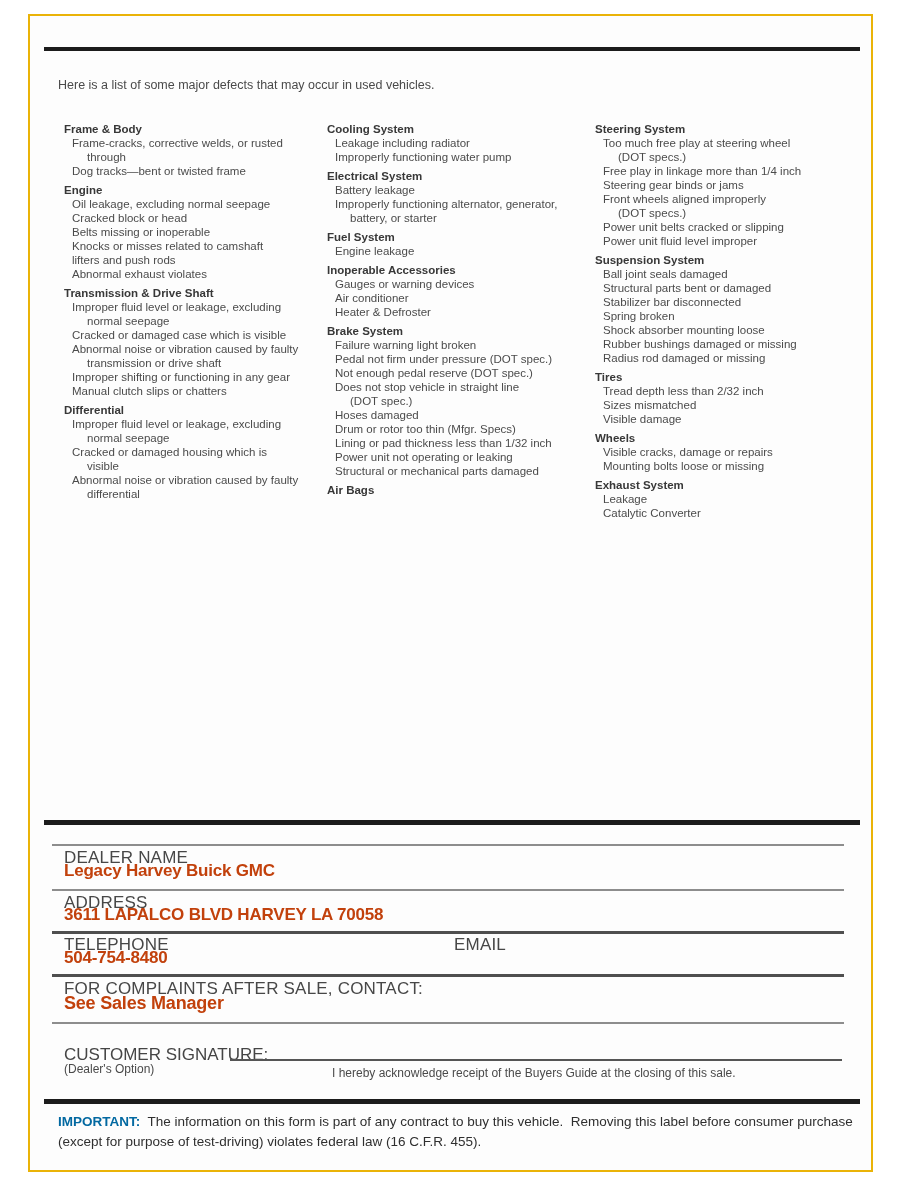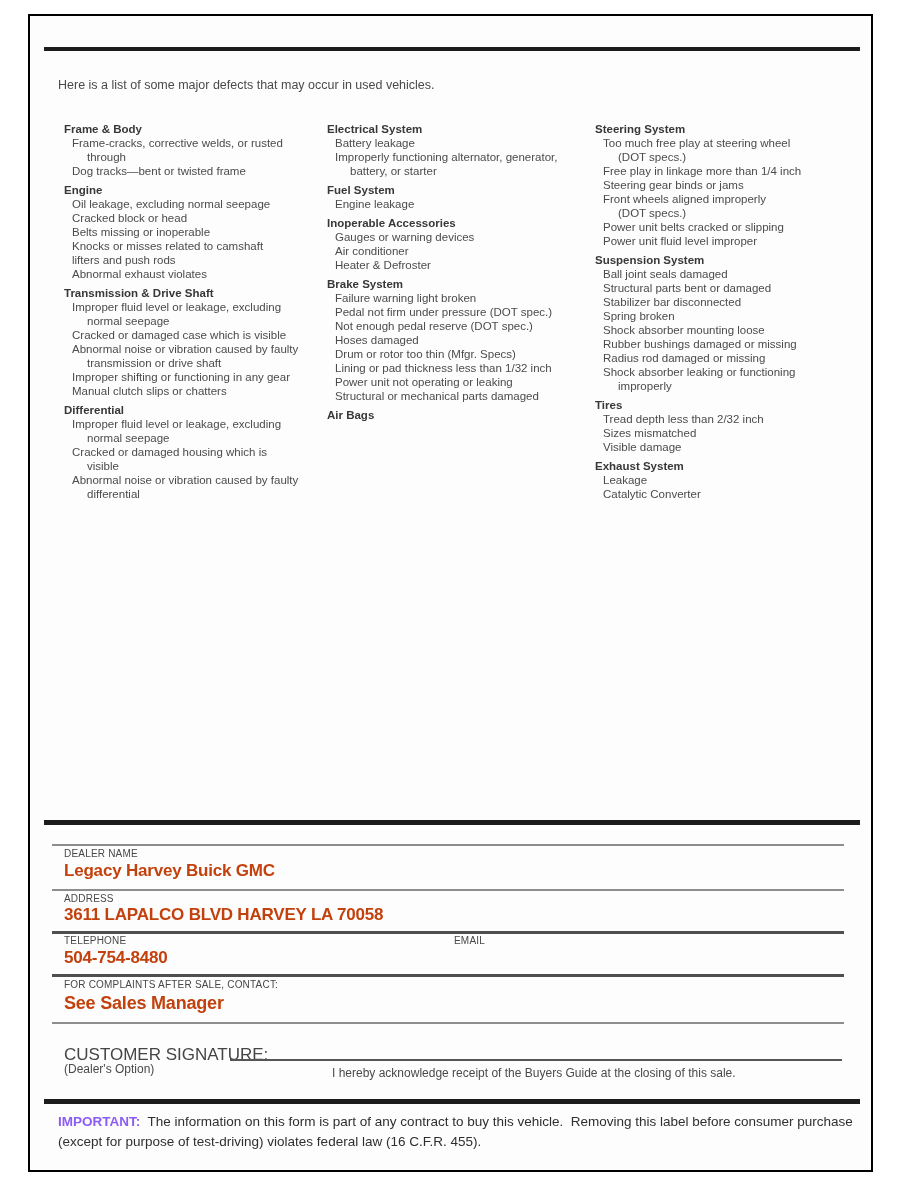--- a/index.html
+++ b/index.html
@@ -5,47 +5,47 @@
   html,body{margin:0;padding:0;}
   body{
     width:914px;height:1200px;position:relative;
     background:#ffffff;
     font-family:"Liberation Sans","DejaVu Sans",sans-serif;
     color:#3a3a3a;
     -webkit-font-smoothing:antialiased;
   }
   .frame{
     position:absolute;left:28px;top:14px;width:845px;height:1158px;
-    border:2px solid #000000;background:#fdfdfd;box-sizing:border-box;
+    border:2px solid #eab308;background:#fdfdfd;box-sizing:border-box;
   }
   .bar{position:absolute;background:#1c1c1c;}
   .top-bar{left:14px;top:31px;width:816px;height:4px;}
   .mid-bar{left:14px;top:804px;width:816px;height:5px;}
   .low-bar{left:14px;top:1083px;width:816px;height:5px;}
   .intro{position:absolute;left:28px;top:62px;font-size:12.5px;color:#4a4a4a;}
   .col{position:absolute;top:106px;font-size:11.5px;line-height:14px;color:#4b4b4b;}
   .col1{left:34px;width:262px;}
   .col2{left:297px;width:268px;}
   .col3{left:565px;width:276px;}
   .section{margin-bottom:0;}
   .sec-title{font-weight:bold;color:#383838;margin-top:5px;}
   .section:first-child .sec-title{margin-top:0;}
   .item{padding-left:23px;text-indent:-15px;white-space:pre-line;}
-  .formlabel{position:absolute;font-size:10px;color:#474747;letter-spacing:.2px;}
+  .formlabel{position:absolute;font-size:17px;color:#474747;letter-spacing:.2px;}
   .formvalue{position:absolute;font-size:17px;font-weight:600;color:#c2410c;letter-spacing:-0.2px;}
   .hline{position:absolute;background:#8d8d8d;height:2px;}
   .hline-dark{position:absolute;background:#4f4f4f;height:3px;}
   .sig-label{position:absolute;font-size:17px;color:#454545;}
   .sig-line{position:absolute;background:#555;height:2px;}
   .small{position:absolute;font-size:12px;color:#4a4a4a;}
   .important{
     position:absolute;left:28px;top:1096px;width:796px;
     font-size:13.5px;line-height:20px;color:#2f2f2f;white-space:pre-wrap;
   }
-  .important b{color:#8b5cf6;}
+  .important b{color:#0369a1;}
 </style>
 </head>
 <body>
 
 <div class="frame">
 
   <div class="bar top-bar"></div>
 
   <div class="intro">Here is a list of some major defects that may occur in used vehicles.</div>
 
@@ -80,40 +80,47 @@
         <div class="item">Improper fluid level or leakage, excluding
 normal seepage</div>
         <div class="item">Cracked or damaged housing which is
 visible</div>
         <div class="item">Abnormal noise or vibration caused by faulty
 differential</div>
       </div>
     </div>
   <div class="col col2">
       <div class="section">
+        <div class="sec-title">Cooling System</div>
+        <div class="item">Leakage including radiator</div>
+        <div class="item">Improperly functioning water pump</div>
+      </div>
+      <div class="section">
         <div class="sec-title">Electrical System</div>
         <div class="item">Battery leakage</div>
         <div class="item">Improperly functioning alternator, generator,
 battery, or starter</div>
       </div>
       <div class="section">
         <div class="sec-title">Fuel System</div>
         <div class="item">Engine leakage</div>
       </div>
       <div class="section">
         <div class="sec-title">Inoperable Accessories</div>
         <div class="item">Gauges or warning devices</div>
         <div class="item">Air conditioner</div>
         <div class="item">Heater &amp; Defroster</div>
       </div>
       <div class="section">
         <div class="sec-title">Brake System</div>
         <div class="item">Failure warning light broken</div>
         <div class="item">Pedal not firm under pressure (DOT spec.)</div>
         <div class="item">Not enough pedal reserve (DOT spec.)</div>
+        <div class="item">Does not stop vehicle in straight line
+(DOT spec.)</div>
         <div class="item">Hoses damaged</div>
         <div class="item">Drum or rotor too thin (Mfgr. Specs)</div>
         <div class="item">Lining or pad thickness less than 1/32 inch</div>
         <div class="item">Power unit not operating or leaking</div>
         <div class="item">Structural or mechanical parts damaged</div>
       </div>
       <div class="section">
         <div class="sec-title">Air Bags</div>
       </div>
     </div>
@@ -131,28 +138,31 @@
       </div>
       <div class="section">
         <div class="sec-title">Suspension System</div>
         <div class="item">Ball joint seals damaged</div>
         <div class="item">Structural parts bent or damaged</div>
         <div class="item">Stabilizer bar disconnected</div>
         <div class="item">Spring broken</div>
         <div class="item">Shock absorber mounting loose</div>
         <div class="item">Rubber bushings damaged or missing</div>
         <div class="item">Radius rod damaged or missing</div>
-        <div class="item">Shock absorber leaking or functioning
-improperly</div>
       </div>
       <div class="section">
         <div class="sec-title">Tires</div>
         <div class="item">Tread depth less than 2/32 inch</div>
         <div class="item">Sizes mismatched</div>
         <div class="item">Visible damage</div>
+      </div>
+      <div class="section">
+        <div class="sec-title">Wheels</div>
+        <div class="item">Visible cracks, damage or repairs</div>
+        <div class="item">Mounting bolts loose or missing</div>
       </div>
       <div class="section">
         <div class="sec-title">Exhaust System</div>
         <div class="item">Leakage</div>
         <div class="item">Catalytic Converter</div>
       </div>
     </div>
 
   <div class="bar mid-bar"></div>
 

